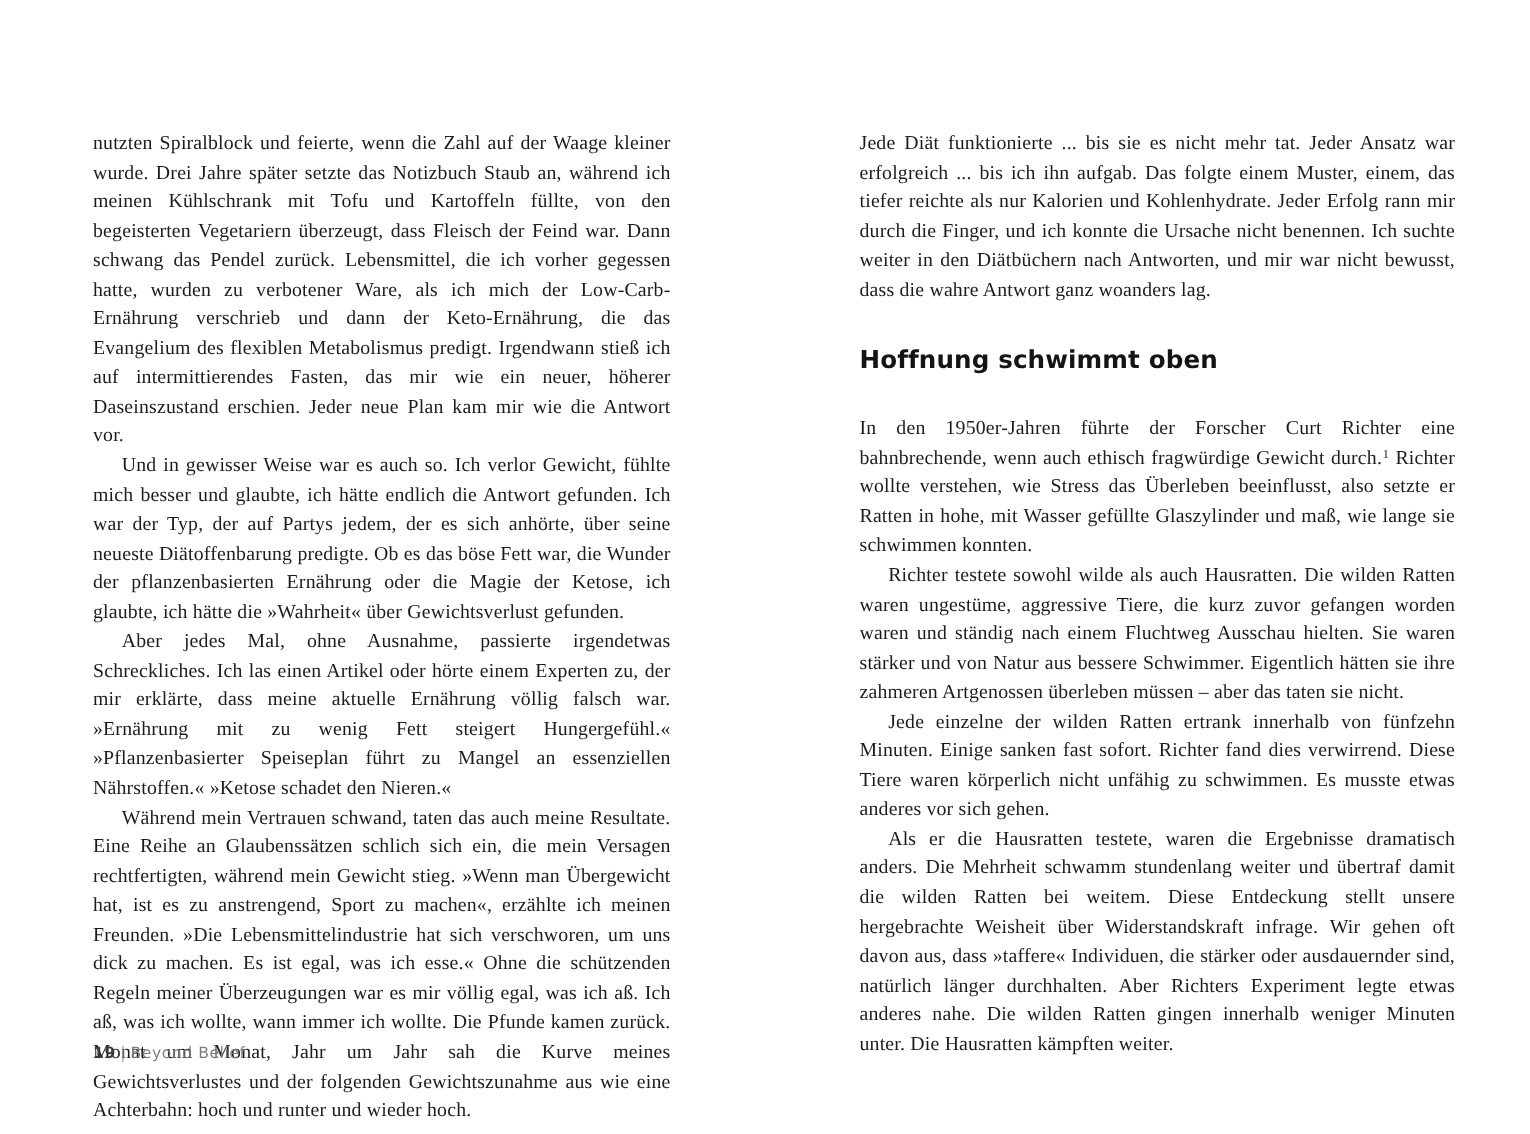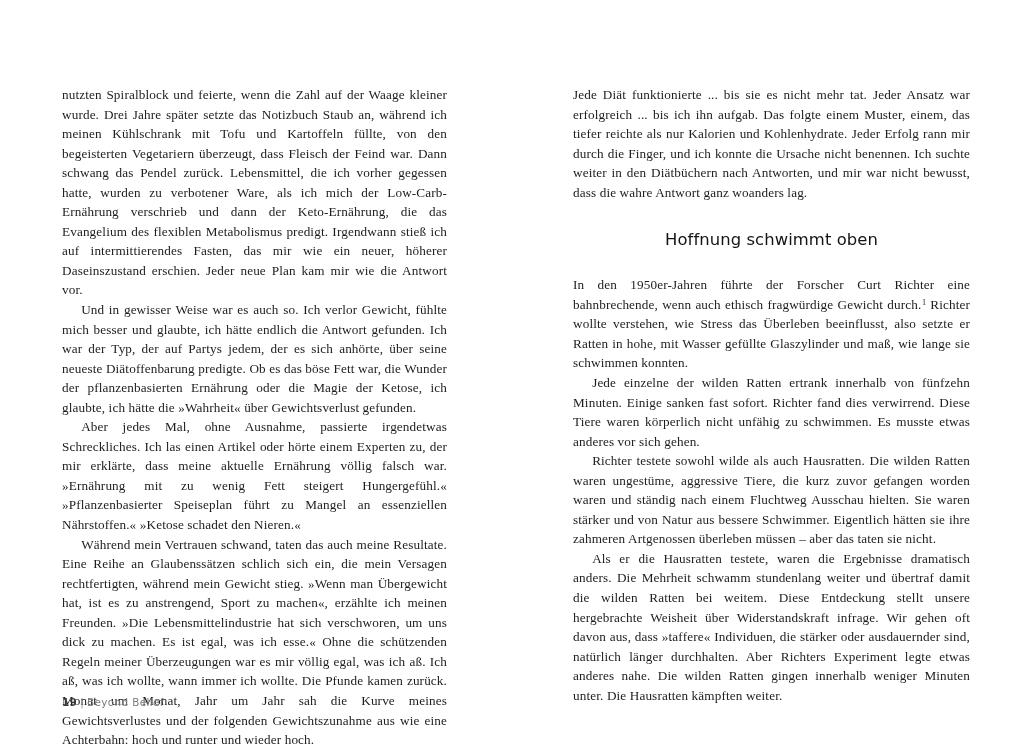--- a/index.html
+++ b/index.html
@@ -49,22 +49,22 @@
   }
   p.body-text + p.body-text {
     text-indent: 1.45em;
   }
   p.body-text.no-indent { text-indent: 0; }
 
   h2.section-heading {
     margin: 0;
     font-family: "DejaVu Sans", "Liberation Sans", sans-serif;
     font-size: 16.4px;
-    font-weight: 400;
-    text-align: center;
+    font-weight: 700;
+    text-align: left;
     color: #141414;
     letter-spacing: 0.005em;
     padding-top: 28px;
     padding-bottom: 26px;
   }
 
   sup.footnote-ref {
     font-size: 0.62em;
     vertical-align: 0.52em;
     line-height: 0;
@@ -110,19 +110,19 @@
   </div>
 
   <div class="page page-right">
     <div class="col">
       <p class="body-text">Jede Diät funktionierte ... bis sie es nicht mehr tat. Jeder Ansatz war erfolgreich ... bis ich ihn aufgab. Das folgte einem Muster, einem, das tiefer reichte als nur Kalorien und Kohlenhydrate. Jeder Erfolg rann mir durch die Finger, und ich konnte die Ursache nicht benennen. Ich suchte weiter in den Diätbüchern nach Antworten, und mir war nicht bewusst, dass die wahre Antwort ganz woanders lag.</p>
 
       <h2 class="section-heading">Hoffnung schwimmt oben</h2>
 
       <p class="body-text no-indent"><span>In den 1950er-Jahren führte der Forscher Curt Richter eine bahnbrechende, wenn auch ethisch fragwürdige Gewicht durch.</span><sup class="footnote-ref">1</sup><span> Richter wollte verstehen, wie Stress das Überleben beeinflusst, also setzte er Ratten in hohe, mit Wasser gefüllte Glaszylinder und maß, wie lange sie schwimmen konnten.</span></p>
 
+      <p class="body-text">Richter testete sowohl wilde als auch Hausratten. Die wilden Ratten waren ungestüme, aggressive Tiere, die kurz zuvor gefangen worden waren und ständig nach einem Fluchtweg Ausschau hielten. Sie waren stärker und von Natur aus bessere Schwimmer. Eigentlich hätten sie ihre zahmeren Artgenossen überleben müssen – aber das taten sie nicht.</p>
       <p class="body-text">Jede einzelne der wilden Ratten ertrank innerhalb von fünfzehn Minuten. Einige sanken fast sofort. Richter fand dies verwirrend. Diese Tiere waren körperlich nicht unfähig zu schwimmen. Es musste etwas anderes vor sich gehen.</p>
-      <p class="body-text">Richter testete sowohl wilde als auch Hausratten. Die wilden Ratten waren ungestüme, aggressive Tiere, die kurz zuvor gefangen worden waren und ständig nach einem Fluchtweg Ausschau hielten. Sie waren stärker und von Natur aus bessere Schwimmer. Eigentlich hätten sie ihre zahmeren Artgenossen überleben müssen – aber das taten sie nicht.</p>
       <p class="body-text">Als er die Hausratten testete, waren die Ergebnisse dramatisch anders. Die Mehrheit schwamm stundenlang weiter und übertraf damit die wilden Ratten bei weitem. Diese Entdeckung stellt unsere hergebrachte Weisheit über Widerstandskraft infrage. Wir gehen oft davon aus, dass »taffere« Individuen, die stärker oder ausdauernder sind, natürlich länger durchhalten. Aber Richters Experiment legte etwas anderes nahe. Die wilden Ratten gingen innerhalb weniger Minuten unter. Die Hausratten kämpften weiter.</p>
     </div>
   </div>
 
 </div>
 
 </body></html>

